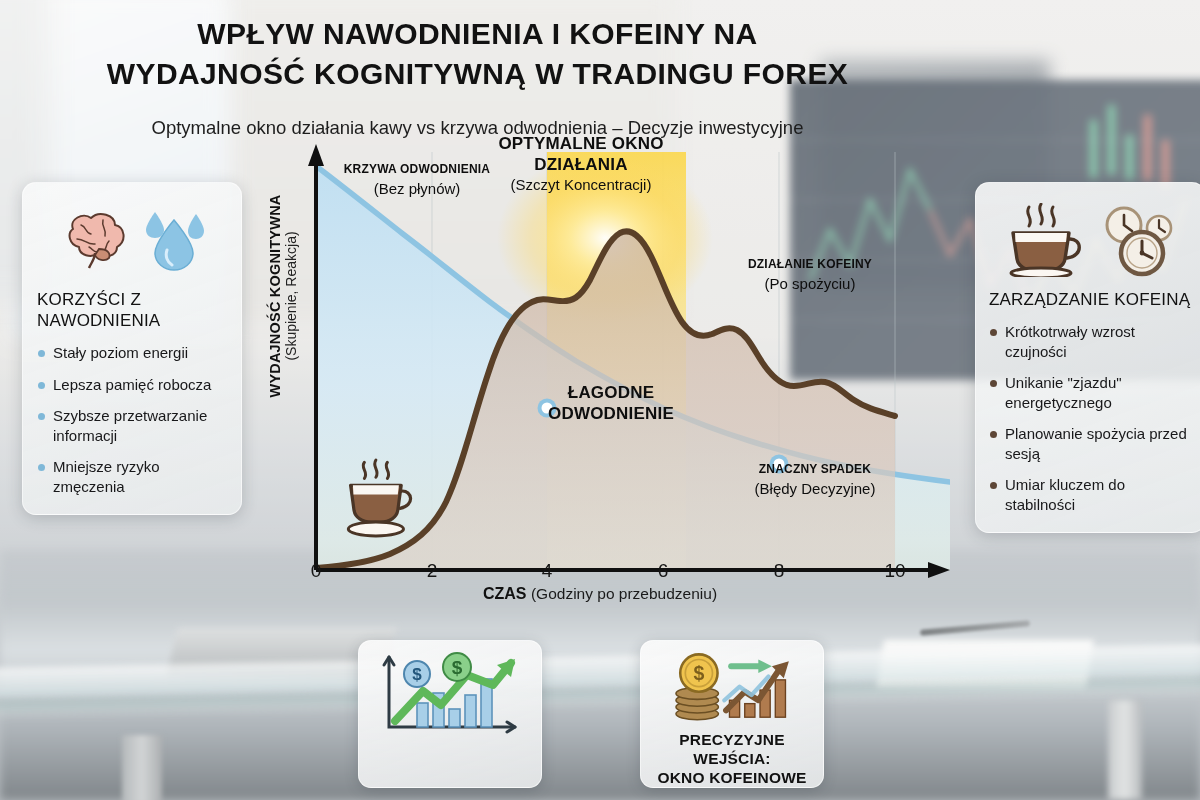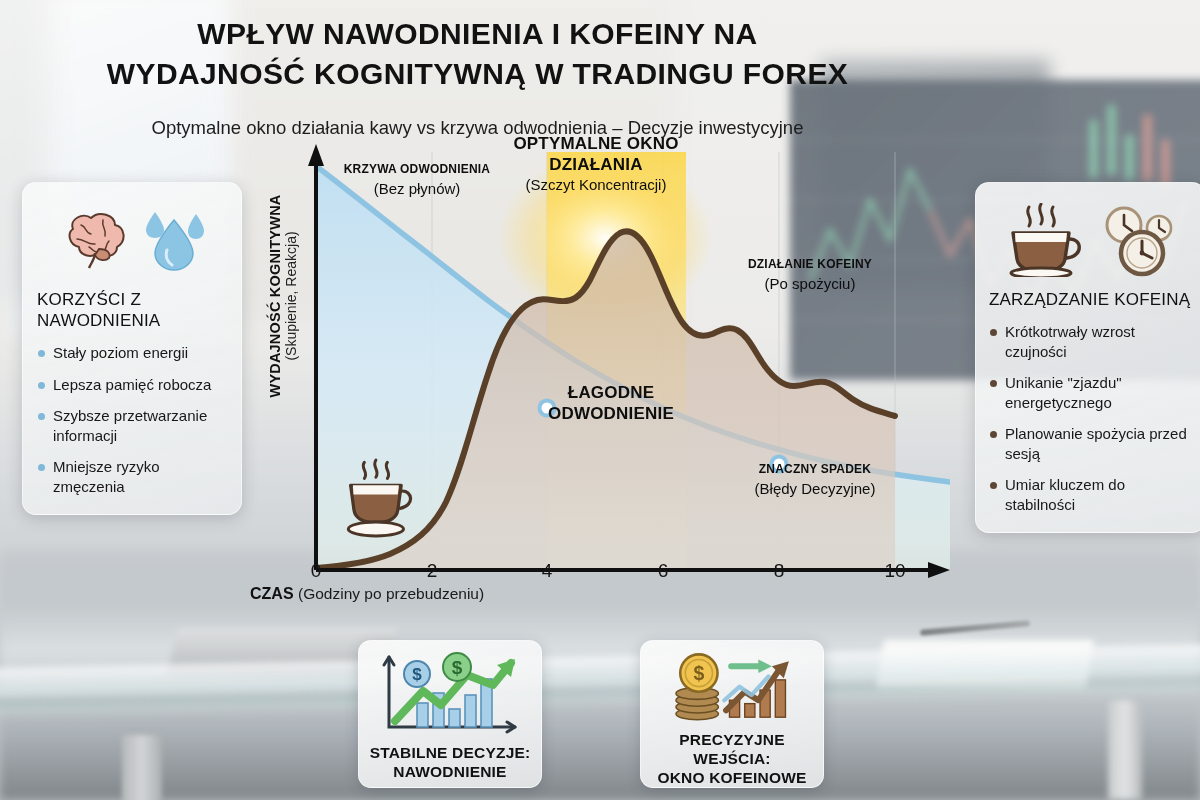--- a/index.html
+++ b/index.html
@@ -61,21 +61,21 @@
   .subtitle{margin-top:22px;font-size:18.5px;color:#1d1d1d;line-height:24px;}
 
   
   .chart{position:absolute;left:250px;top:130px;width:700px;height:470px;z-index:5;}
   .chart svg{position:absolute;left:0;top:0;}
   .axis-label-y{position:absolute;left:-6px;top:150px;width:220px;
      transform:rotate(-90deg);transform-origin:50% 50%;margin-left:-71px;
      text-align:center;pointer-events:none;}
   .axis-label-y .l1{font-weight:bold;font-size:14.5px;color:#111;letter-spacing:.2px;}
   .axis-label-y .l2{font-size:14px;color:#222;}
-  .axis-label-x{position:absolute;left:0;top:455px;width:700px;}
+  .axis-label-x{position:absolute;left:0;top:455px;width:700px;text-align:center;}
   .axis-label-x .l1{font-weight:bold;font-size:16px;color:#111;}
   .axis-label-x .l2{font-size:15.5px;color:#1a1a1a;}
   .tick{position:absolute;top:430px;font-size:19px;color:#151515;transform:translateX(-50%);}
 
   .ann{position:absolute;text-align:center;color:#0e0e0e;}
   .ann .h{font-weight:bold;font-size:12px;line-height:19px;letter-spacing:.2px;}
   .ann .s{font-size:15px;line-height:19px;}
   .ann.big .h{font-weight:bold;font-size:17px;line-height:21px;}
 
   
@@ -281,21 +281,21 @@
     <div class="axis-label-x">
       <span class="l1">CZAS</span>
       <span class="l2">(Godziny po przebudzeniu)</span>
     </div>
 
     <div class="ann" style="left:72px;top:30px;width:190px">
       <div class="h">KRZYWA ODWODNIENIA</div>
       <div class="s">(Bez płynów)</div>
     </div>
 
-    <div class="ann big" style="left:238px;top:3px;width:216px">
+    <div class="ann big" style="left:223px;top:3px;width:216px">
       <div class="h">OPTYMALNE OKNO DZIAŁANIA</div>
       <div class="s">(Szczyt Koncentracji)</div>
     </div>
 
     <div class="ann" style="left:460px;top:125px;width:200px">
       <div class="h">DZIAŁANIE KOFEINY</div>
       <div class="s">(Po spożyciu)</div>
     </div>
 
     <div class="ann big" style="left:268px;top:252px;width:186px">
@@ -389,24 +389,20 @@
         <rect x="90" y="44" width="11" height="32"></rect>
         <rect x="106" y="28" width="11" height="48"></rect>
       </g>
       <path d="M20 70 L48 40 L66 54 L92 24 L118 34 L136 12" fill="none" stroke="#5fb85a" stroke-width="8" stroke-linecap="round" stroke-linejoin="round"></path>
       <polygon points="140,8 122,14 136,26" fill="#5fb85a"></polygon>
       <circle cx="42" cy="23" r="13" fill="#a8cfe8" stroke="#4e86ae" stroke-width="2"></circle>
       <text x="42" y="29" font-size="17" font-weight="bold" fill="#23577c" text-anchor="middle" font-family="Liberation Sans, sans-serif">$</text>
       <circle cx="82" cy="16" r="14" fill="#8ad08a" stroke="#3f8b45" stroke-width="2"></circle>
       <text x="82" y="23" font-size="19" font-weight="bold" fill="#2a6b31" text-anchor="middle" font-family="Liberation Sans, sans-serif">$</text>
     </svg>
-    <div class="bcard-title">
-      <span>STABILNE DECYZJE:</span><br>
-      <span>NAWODNIENIE</span>
-    </div>
   </div>
 
   <div class="bcard bcard-2">
     <svg width="150" height="86" viewBox="0 0 150 86">
       <g fill="#b08a50" stroke="#6b4f23" stroke-width="1.8">
         <ellipse cx="34" cy="74" rx="25" ry="7"></ellipse>
         <ellipse cx="34" cy="66" rx="25" ry="7"></ellipse>
         <ellipse cx="34" cy="58" rx="25" ry="7"></ellipse>
         <ellipse cx="34" cy="50" rx="25" ry="7"></ellipse>
       </g>

